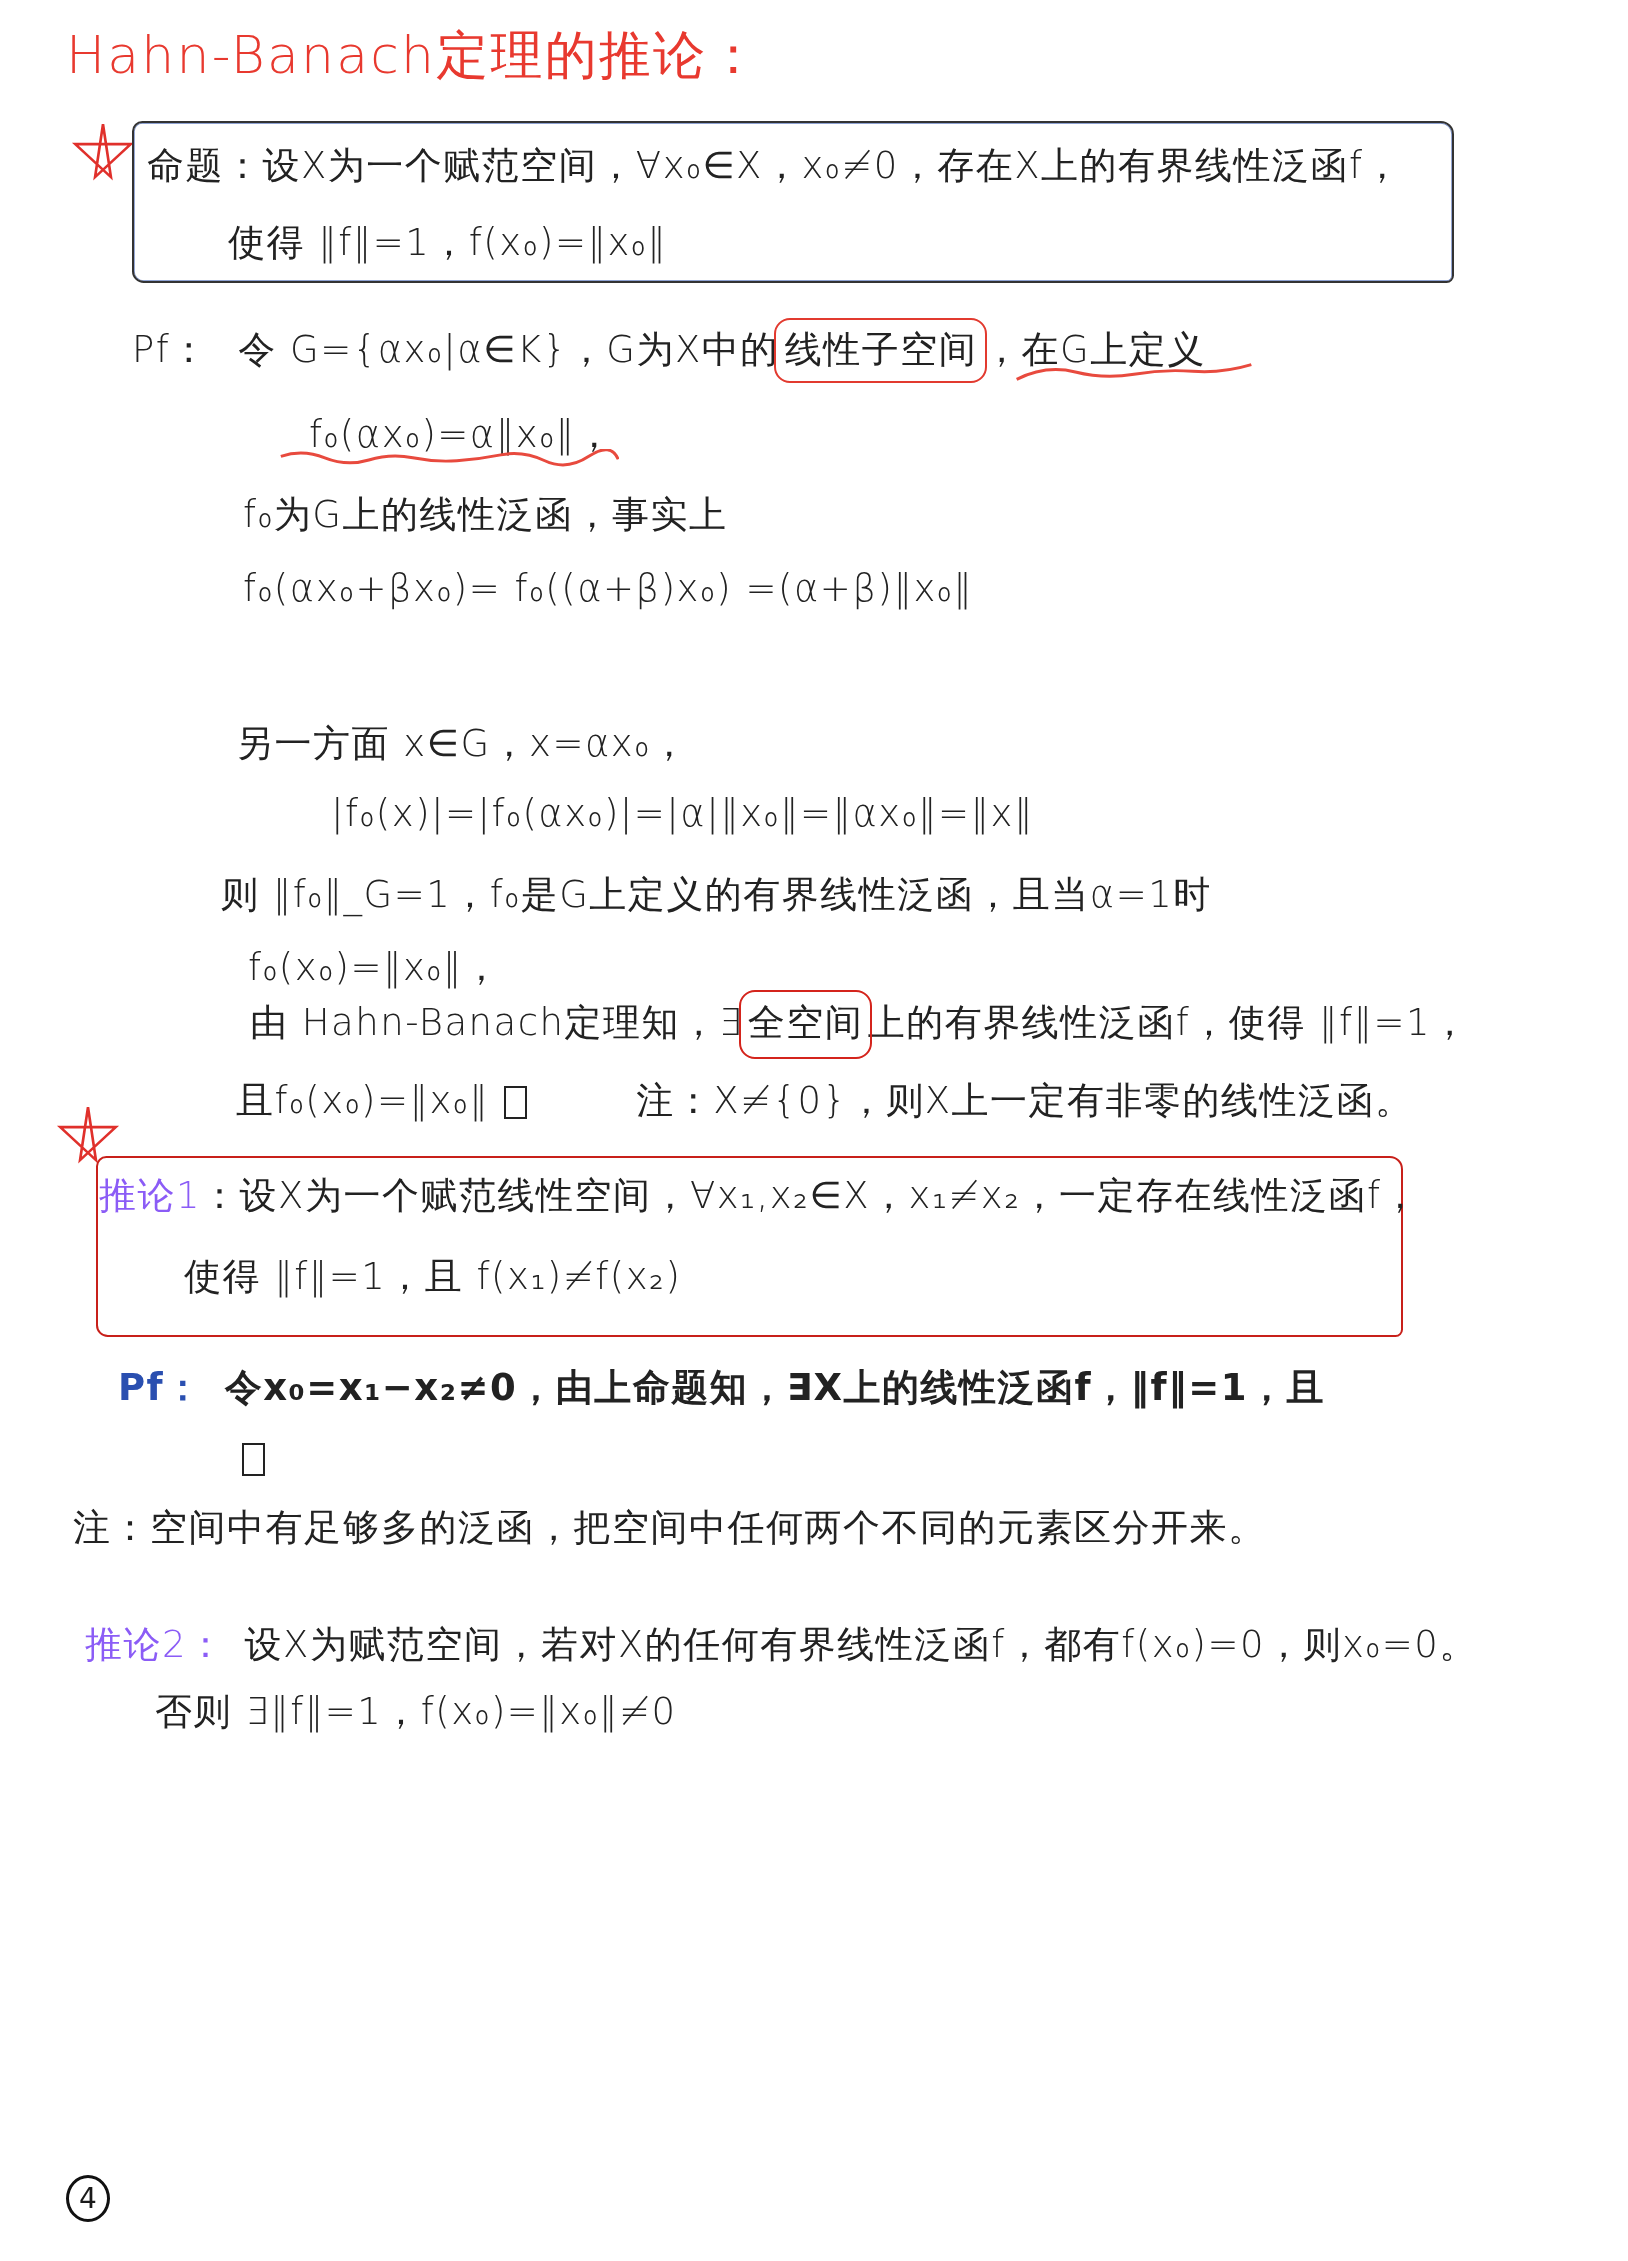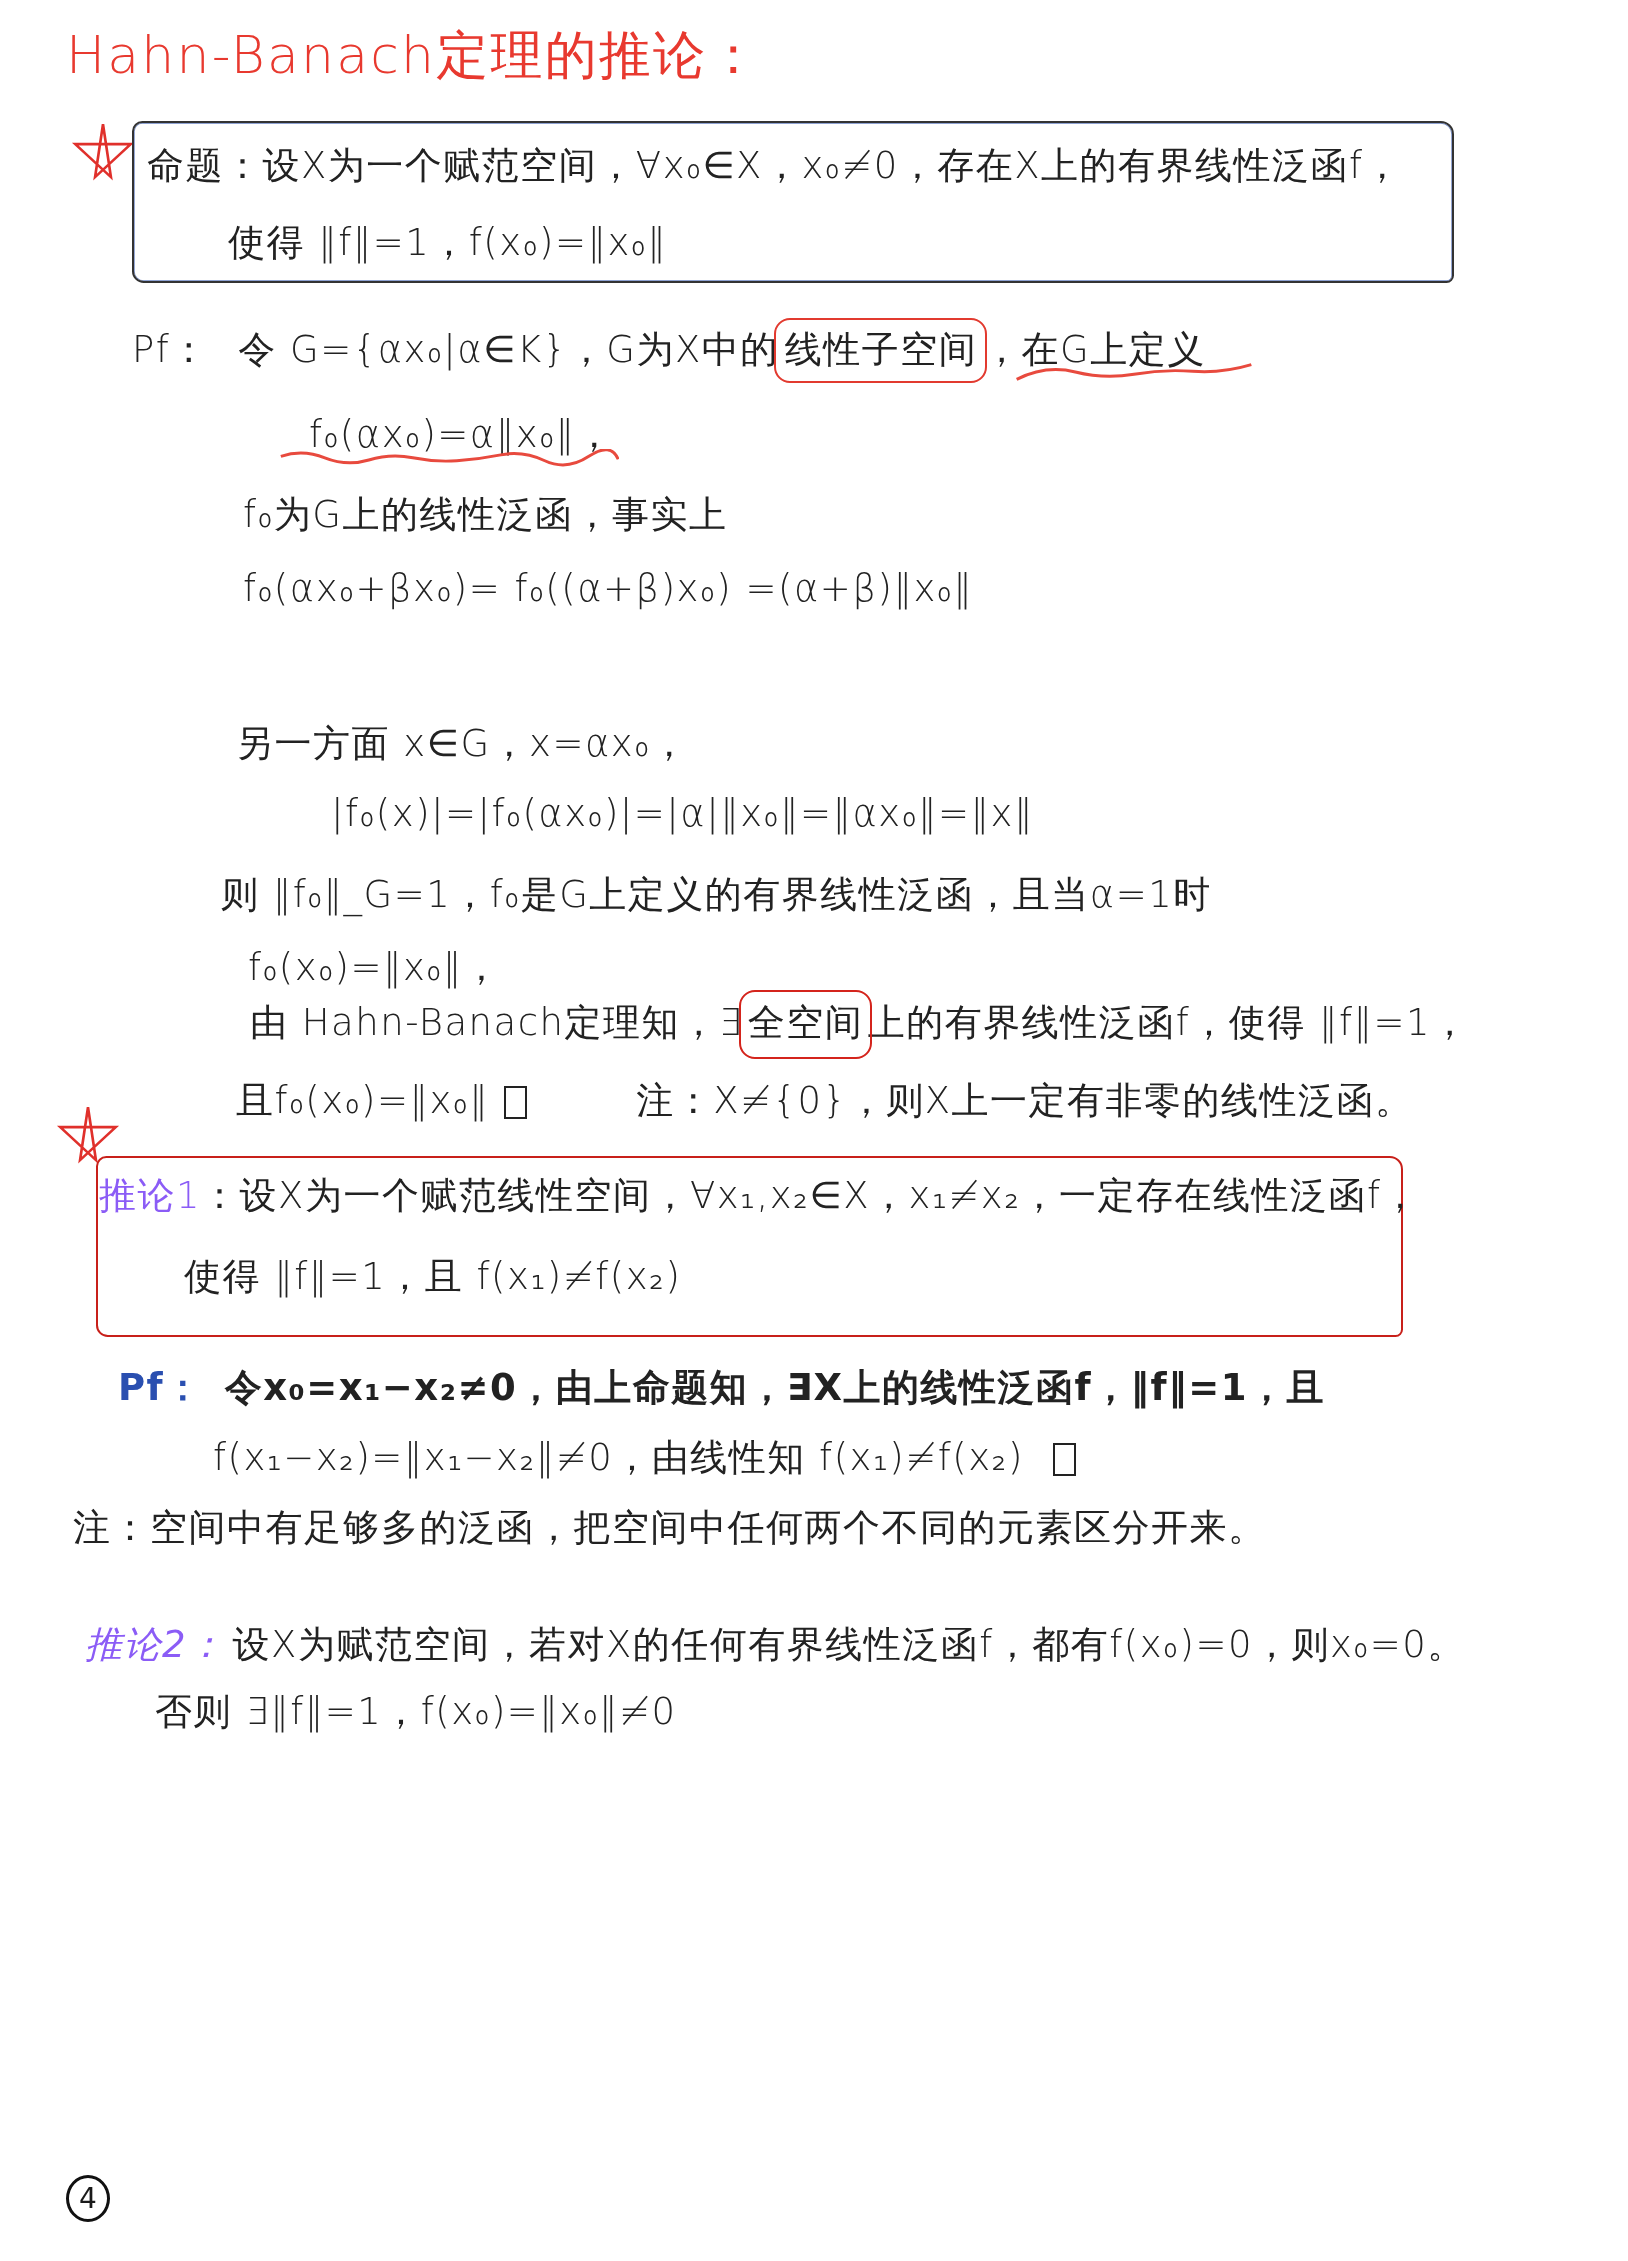--- a/index.html
+++ b/index.html
@@ -91,24 +91,24 @@
   <div class="box redbox" style="left:96px; top:1156px; width:1303px; height:177px;"></div>
   <div class="line" style="left:99px; top:1170px;">
     <span class="red">推论1</span><span>：设X为一个赋范线性空间，∀x₁,x₂∈X，x₁≠x₂，一定存在线性泛函f，</span>
   </div>
   <div class="line" style="left:184px; top:1251px;">使得 ‖f‖=1，且  f(x₁)≠f(x₂)</div>
 
   <div class="line" style="left:118px; top:1362px;font-weight:bold;">
     <span class="blue" style="margin-right:22px;">Pf：</span><span>令x₀=x₁−x₂≠0，由上命题知，∃X上的线性泛函f，‖f‖=1，且</span>
   </div>
   <div class="line" style="left:213px; top:1432px;">
-    <span>f(x₁−x₂)=‖x₁−x₂‖≠0，由线性知 f(x₁)≠f(x₂)</span><span class="qed" style="margin-left:29.4px;"></span>
+    <span class="qed" style="margin-left:29.4px;"></span>
   </div>
   <div class="line" style="left:73px; top:1502px;">注：空间中有足够多的泛函，把空间中任何两个不同的元素区分开来。</div>
 
   <div class="line" style="left:85px; top:1619px;">
-    <span class="red" style="margin-right:7px;font-style:italic;">推论2：</span><span>设X为赋范空间，若对X的任何有界线性泛函f，都有f(x₀)=0，则x₀=0。</span>
+    <span class="red" style="margin-right:19px;">推论2：</span><span>设X为赋范空间，若对X的任何有界线性泛函f，都有f(x₀)=0，则x₀=0。</span>
   </div>
   <div class="line" style="left:155px; top:1686px;">否则 ∃‖f‖=1，f(x₀)=‖x₀‖≠0</div>
 
   <div class="page-num">4</div>
 </div>
 
 
 </body></html>

